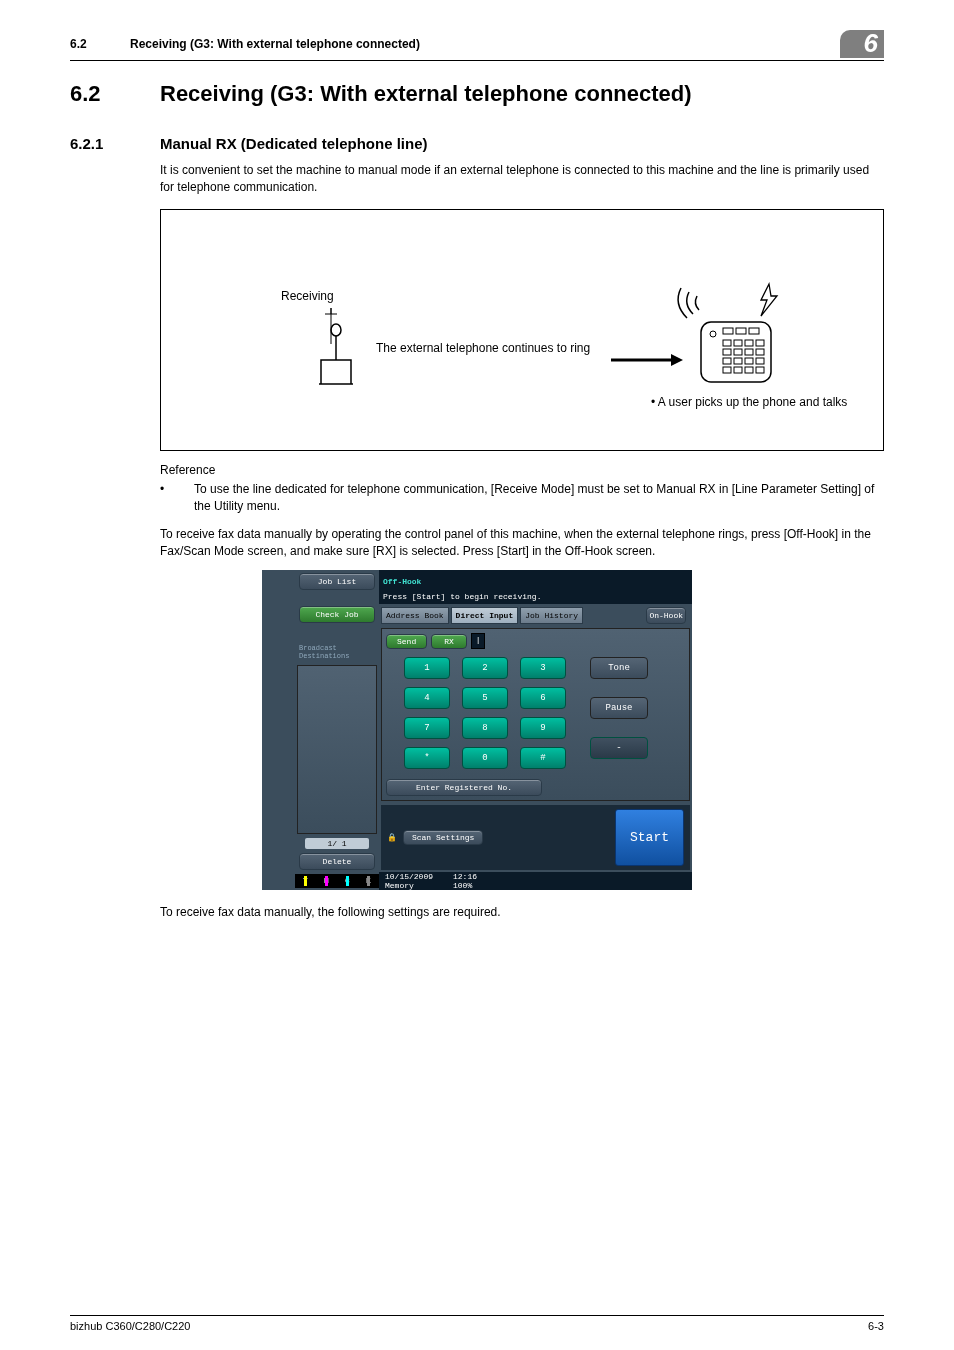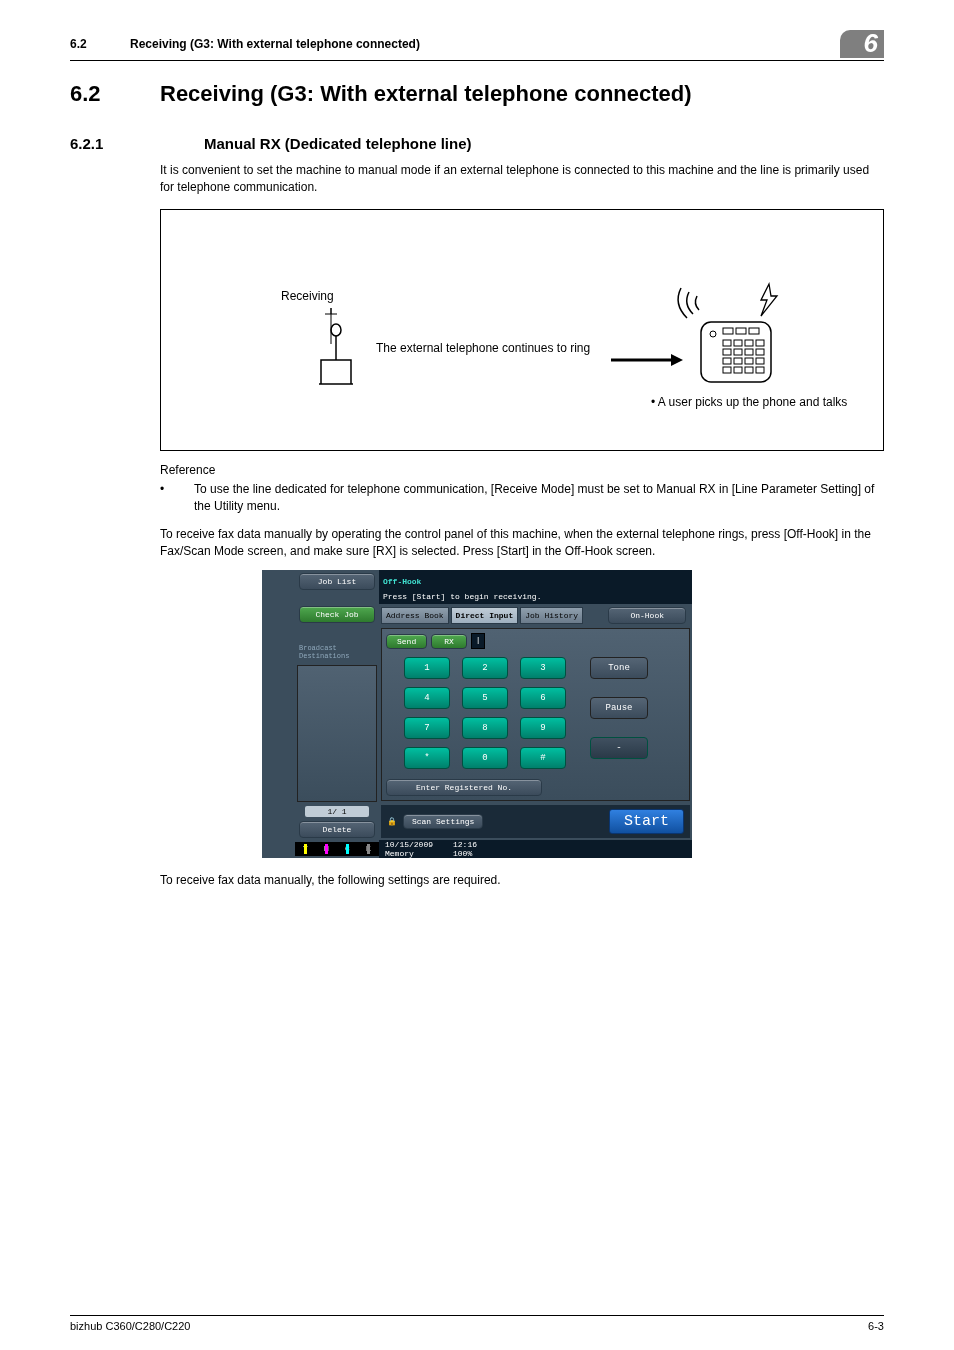--- a/index.html
+++ b/index.html
@@ -58,21 +58,20 @@
     width: 90px;
   }
   .h2-title {
     font-size: 22px;
     font-weight: bold;
   }
   .h3-row {
     display: flex;
     margin-top: 22px;
     margin-bottom: 10px;
-    gap: 44px;
   }
   .h3-num {
     font-size: 15px;
     font-weight: bold;
     width: 90px;
   }
   .h3-title {
     font-size: 15px;
     font-weight: bold;
   }
@@ -181,22 +180,22 @@
     border-color: #222;
   }
   .ss-key.hyphen { background: linear-gradient(#405060,#2a3a48); }
   .keypad { display: grid; grid-template-columns: repeat(3, 44px); gap: 8px 14px; margin: 8px 0 6px 18px; }
   .side-col { display: flex; flex-direction: column; gap: 18px; margin-left: 26px; margin-top: 8px; }
   .ss-start {
     background: linear-gradient(#3080e0,#1050a0);
     border: 1px solid #0a3570;
     color: #fff;
     text-align: right;
-    font-size: 15px;
-    padding: 3px 14px;
+    font-size: 13px;
+    padding: 20px 14px;
     border-radius: 3px;
   }
   .ss-status {
     background: #0a1a28;
     padding: 2px 4px;
     font-size: 8px;
   }
   .ss-ymck { display: flex; gap: 0; }
   .ymck-cell {
     width: 21px; height: 14px;
@@ -321,21 +320,21 @@
         <div class="inner-panel" style="flex:1;min-height:100px;"></div>
         <div style="color:#000;font-size:8px;text-align:center;background:#c0ccd6;margin:2px 10px;border-radius:2px;padding:1px;">1/  1</div>
         <div class="ss-btn dark">Delete</div>
       </div>
       <div class="ss-right">
         <div style="display:flex;gap:0;margin:3px 2px 2px 2px;align-items:center;">
           <div class="ss-tab">Address Book</div>
           <div class="ss-tab sel">Direct Input</div>
           <div class="ss-tab">Job History</div>
           <div style="flex:1;"></div>
-          <div class="ss-btn dark" style="margin:0 4px;padding:3px 21px;">On-Hook</div>
+          <div class="ss-btn dark" style="margin:0 4px;padding:3px 2px;">On-Hook</div>
         </div>
         <div class="inner-panel">
           <div style="display:flex;gap:4px;align-items:center;">
             <div class="ss-btn green" style="margin:0;padding:2px 10px;">Send</div>
             <div class="ss-btn green" style="margin:0;padding:2px 12px;">RX</div>
             <div style="width:12px;height:14px;background:#0a1a28;border:1px solid #000;position:relative;">
               <span style="position:absolute;left:4px;top:1px;color:#fff;">|</span>
             </div>
           </div>
           <div style="display:flex;">

